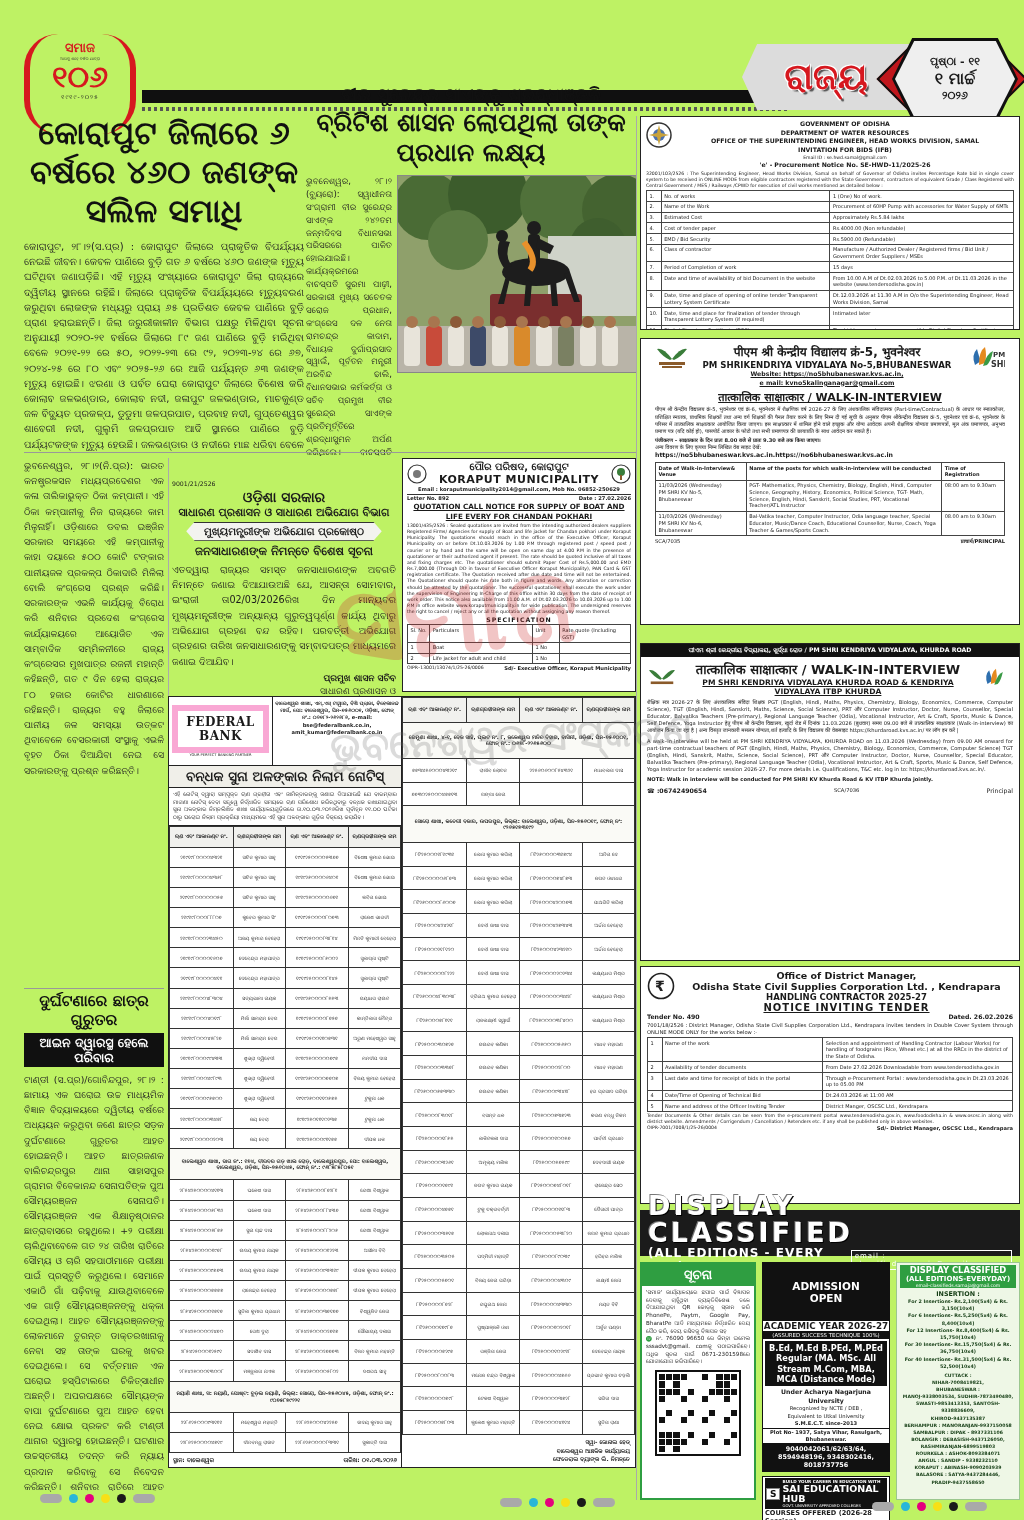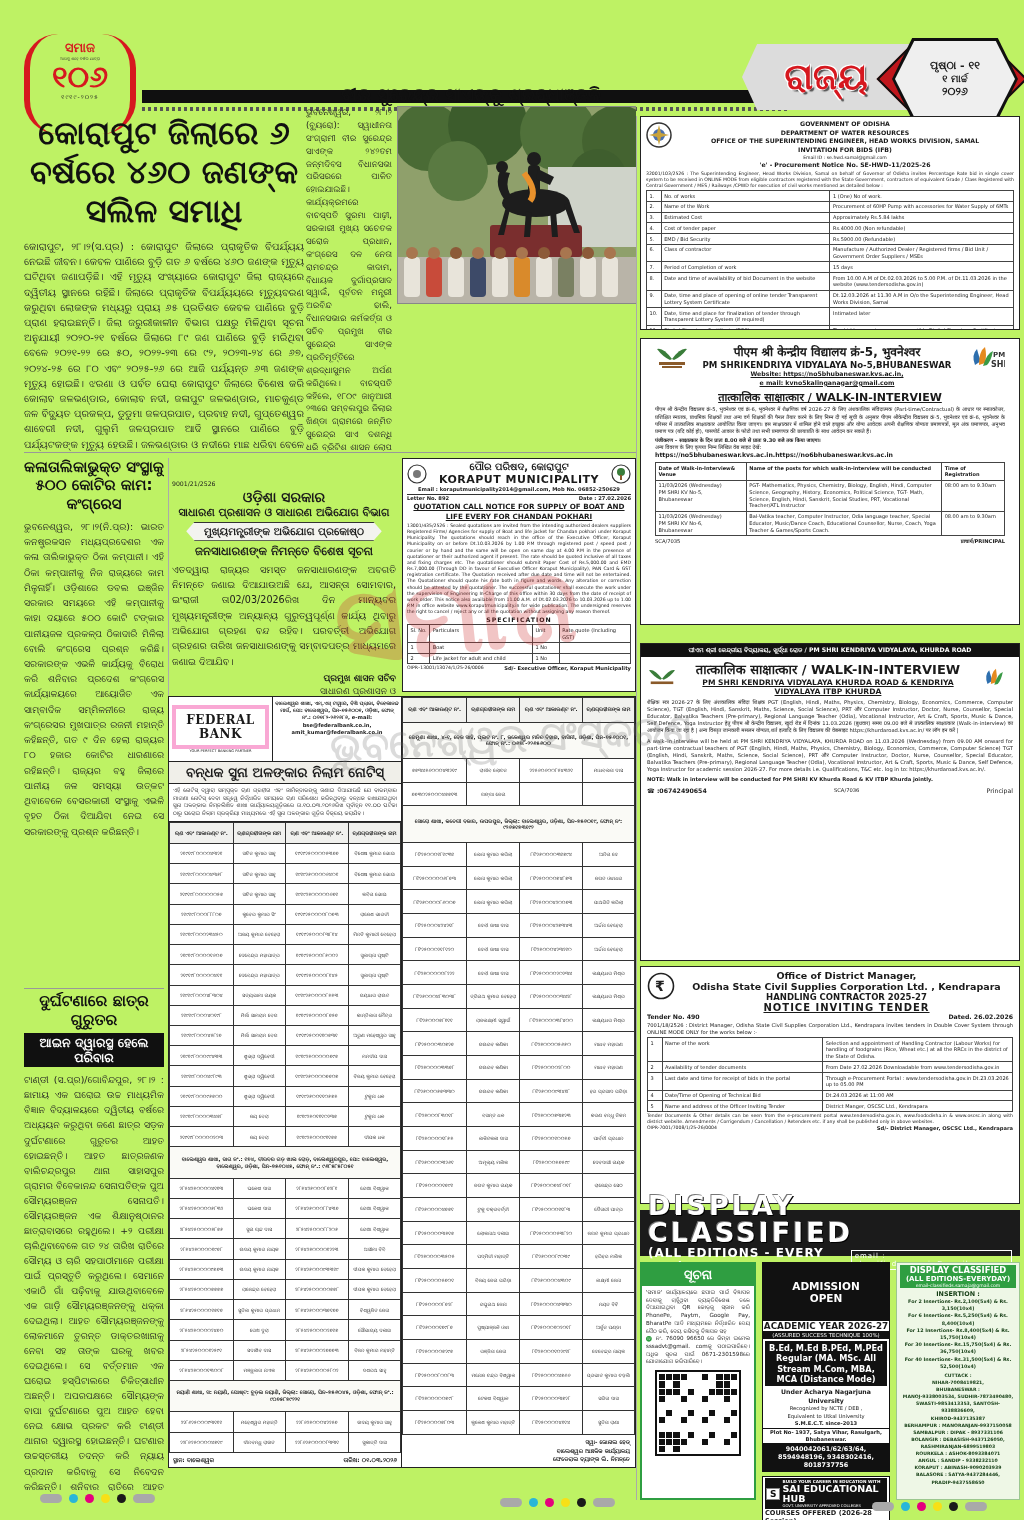--- a/index.html
+++ b/index.html
@@ -85,35 +85,36 @@
   <div class="abs" id="black-bar" style="left:142px;top:90px;width:648px;height:13px;"></div>
   <div class="abs" id="dot-rule" style="left:142px;top:107px;width:648px;height:4px;"></div>
   <div class="abs" id="rajya" style="left:742px;top:44px;width:168px;height:66px;">
     <span>ରାଜ୍ୟ</span>
   </div>
   <div class="abs wing" style="left:886px;top:56px;width:42px;height:42px;"></div>
   <div class="abs wing" style="left:972px;top:56px;width:42px;height:42px;"></div>
   <div class="abs" id="date-hex" style="left:892px;top:38px;width:126px;height:82px;">
     <div class="inner">
       <span style="font-size:11px;font-weight:bold;">ପୃଷ୍ଠା - ୧୧</span>
-      <span style="font-size:10px;font-weight:bold;">୧ ମାର୍ଚ୍ଚ</span>
+      <span style="font-size:16px;font-weight:bold;">୧ ମାର୍ଚ୍ଚ</span>
       <span style="font-size:11px;font-weight:bold;">୨୦୨୬</span>
     </div>
   </div>
 
   <div class="wm">ସମାଜ</div>
   <div class="wm2">ଭୁବନେଶ୍ୱର ସଂସ୍କରଣ</div>
 
   <div class="abs" style="left:24px;top:114px;width:280px;height:340px;overflow:hidden;">
     <div class="headline ctr" style="font-size:32px;margin-bottom:8px;">କୋରାପୁଟ ଜିଲାରେ ୬ ବର୍ଷରେ ୪୬୦ ଜଣଙ୍କ ସଲିଳ ସମାଧି</div>
     <div class="body-or jus">କୋରାପୁଟ, ୨୮।୨(ସ.ପ୍ର) : କୋରାପୁଟ ଜିଲାରେ ପ୍ରାକୃତିକ ବିପର୍ଯ୍ୟୟ ନେଇଛି ଜୀବନ। କେବଳ ପାଣିରେ ବୁଡ଼ି ଗତ ୬ ବର୍ଷରେ ୪୬୦ ଜଣଙ୍କ ମୃତ୍ୟୁ ଘଟିଥିବା ଜଣାପଡ଼ିଛି। ଏହି ମୃତ୍ୟୁ ସଂଖ୍ୟାରେ କୋରାପୁଟ ଜିଲା ରାଜ୍ୟରେ ଦ୍ୱିତୀୟ ସ୍ଥାନରେ ରହିଛି। ଜିଲାରେ ପ୍ରାକୃତିକ ବିପର୍ଯ୍ୟୟରେ ମୃତ୍ୟୁବରଣ କରୁଥିବା ଲୋକଙ୍କ ମଧ୍ୟରୁ ପ୍ରାୟ ୬୫ ପ୍ରତିଶତ କେବଳ ପାଣିରେ ବୁଡ଼ି ପ୍ରାଣ ହରାଇଛନ୍ତି। ଜିଲା ଜରୁରୀକାଳୀନ ବିଭାଗ ପକ୍ଷରୁ ମିଳିଥିବା ସୂଚନା ଅନୁଯାୟୀ ୨୦୨୦-୨୧ ବର୍ଷରେ ଜିଲାରେ ୮୯ ଜଣ ପାଣିରେ ବୁଡ଼ି ମରିଥିବା ବେଳେ ୨୦୨୧-୨୨ ରେ ୫୦, ୨୦୨୨-୨୩ ରେ ୯୨, ୨୦୨୩-୨୪ ରେ ୬୭, ୨୦୨୪-୨୫ ରେ ୮୦ ଏବଂ ୨୦୨୫-୨୬ ରେ ଆଜି ପର୍ଯ୍ୟନ୍ତ ୬୩ ଜଣଙ୍କ ମୃତ୍ୟୁ ହୋଇଛି। ଝରଣା ଓ ପର୍ବତ ଘେରା କୋରାପୁଟ ଜିଲାରେ ବିଶେଷ କରି କୋଲାବ ଜଳଭଣ୍ଡାର, କୋଲାବ ନଦୀ, ଜଳାପୁଟ ଜଳଭଣ୍ଡାର, ମାଚକୁଣ୍ଡ ଜଳ ବିଦ୍ୟୁତ ପ୍ରକଳ୍ପ, ଡୁଡୁମା ଜଳପ୍ରପାତ, ପ୍ରବାହ ନଦୀ, ଗୁପ୍ତେଶ୍ୱର ଶାବେରୀ ନଦୀ, ଗୁଲୁମି ଜଳପ୍ରପାତ ଆଦି ସ୍ଥାନରେ ପାଣିରେ ବୁଡ଼ି ପର୍ଯ୍ୟଟକଙ୍କ ମୃତ୍ୟୁ ହେଉଛି। ଜଳଭଣ୍ଡାର ଓ ନଦୀରେ ମାଛ ଧରିବା ବେଳେ ହେଉ ଅବା ଜଳଭଣ୍ଡାରରେ ଗୋଡ଼ ଖସି ପଡ଼ି ଅନେକ ଲୋକ ଅକାଳରେ ପ୍ରାଣ ହରାଉଛନ୍ତି।</div>
   </div>
 
   <div class="abs" style="left:306px;top:84px;width:330px;height:372px;overflow:hidden;">
     <div class="headline ctr" style="font-size:18px;">ବୀର ସୁରେନ୍ଦ୍ର ସାଏଙ୍କୁ ଶ୍ରଦ୍ଧାଞ୍ଜଳି</div>
+    <div class="headline ctr" style="font-size:25px;margin:2px 0 6px 0;">ବ୍ରିଟିଶ ଶାସନ ଲୋପଥିଲା ତାଙ୍କ ପ୍ରଧାନ ଲକ୍ଷ୍ୟ</div>
     <div style="display:flex;gap:5px;">
       <div class="small-or jus" style="width:86px;flex:none;font-size:8.6px;">ଭୁବନେଶ୍ୱର, ୨୮।୨ (ବ୍ୟୁରୋ): ସ୍ୱାଧୀନତା ସଂଗ୍ରାମୀ ବୀର ସୁରେନ୍ଦ୍ର ସାଏଙ୍କ ୨୪୨ତମ ଜନ୍ମଦିବସ ବିଧାନସଭା ପରିସରରେ ପାଳିତ ହୋଇଯାଇଛି। କାର୍ଯ୍ୟକ୍ରମରେ ବାଚସ୍ପତି ସୁରମା ପାଢ଼ୀ, ସରକାରୀ ମୁଖ୍ୟ ସଚେତକ ସରୋଜ ପ୍ରଧାନ, କଂଗ୍ରେସ ଦଳ ନେତା ରାମଚନ୍ଦ୍ର କାଦାମ, ବିଧାୟକ ଦୁର୍ଗାପ୍ରସାଦ ସ୍ୱାଇଁ, ପୂର୍ବତନ ମନ୍ତ୍ରୀ ଅରବିନ୍ଦ ଢାଲି, ବିଧାନସଭାର କର୍ମକର୍ତ୍ତା ଓ ସଚିବ ପ୍ରମୁଖ ବୀର ସୁରେନ୍ଦ୍ର ସାଏଙ୍କ ପ୍ରତିମୂର୍ତ୍ତିରେ ଶ୍ରଦ୍ଧାସୁମନ ଅର୍ପଣ କରିଥିଲେ। ବାଚସ୍ପତି କହିଲେ, ୧୮୦୯ ଜାନୁଆରୀ ୨୩ରେ ସମ୍ବଲପୁର ଜିଲାର ଖିଣ୍ଡା ଗ୍ରାମରେ ଜନ୍ମିତ ସୁରେନ୍ଦ୍ର ସାଏ ଦଶନ୍ଧି ଧରି ବ୍ରିଟିଶ ଶାସନ ଲୋପ କରିବା ତାଙ୍କର ପ୍ରଧାନ ଲକ୍ଷ୍ୟ ଥିଲା। ସୁରେନ୍ଦ୍ରଙ୍କ କୌଶଳପୂର୍ଣ୍ଣ ଗରିଲା ଯୁଦ୍ଧ, ରଣକଳା, ଦୃଢ଼ ମନୋବଳ, ଅସୀମ ଧୈର୍ଯ୍ୟ ଓ ସାହସ ନିକଟରେ ବ୍ରିଟିଶମାନେ ହାର ମାନିଥିଲେ।</div>
       <svg width="239" height="196" viewBox="0 0 239 196" style="flex:none;border:1px solid #888;">
         <rect width="239" height="196" fill="#8fa06b"></rect>
         <circle cx="30" cy="30" r="34" fill="#4a6b35"></circle>
           <circle cx="90" cy="18" r="40" fill="#3c5c2c"></circle>
         <circle cx="160" cy="26" r="38" fill="#50713a"></circle>
           <circle cx="220" cy="34" r="36" fill="#446330"></circle>
         <circle cx="60" cy="64" r="30" fill="#5a7a42"></circle>
           <circle cx="200" cy="70" r="28" fill="#3f5e2e"></circle>
@@ -154,21 +155,20 @@
             <circle cx="190" cy="146" r="6" fill="#8c5a38"></circle>
           <rect x="204" y="150" width="16" height="40" rx="4" fill="#e8e4da"></rect>
             <circle cx="212" cy="146" r="6" fill="#a8764f"></circle>
         </g>
       </svg>
     </div>
 
   </div>
 
   <div class="abs" style="left:24px;top:458px;width:140px;height:530px;overflow:hidden;">
-    <div class="headline ctr" style="font-size:15px;margin-bottom:6px;">କଳାତାଲିକାଭୁକ୍ତ ସଂସ୍ଥାକୁ ୫୦୦ କୋଟିର କାମ: କଂଗ୍ରେସ</div>
     <div class="body-or jus" style="font-size:9.4px;line-height:1.62;">ଭୁବନେଶ୍ୱର, ୨୮।୨(ନି.ପ୍ର): ଭାରତ କନଷ୍ଟ୍ରକସନ ମଧ୍ୟପ୍ରଦେଶର ଏକ କଳା ତାଲିକାଭୁକ୍ତ ଠିକା କମ୍ପାନୀ। ଏହି ଠିକା କମ୍ପାନୀକୁ ନିଜ ରାଜ୍ୟରେ କାମ ମିଳୁନାହିଁ। ଓଡ଼ିଶାରେ ଡବଲ ଇଞ୍ଜିନ ସରକାର ସମୟରେ ଏହି କମ୍ପାନୀକୁ କାହା ଦୟାରେ ୫୦୦ କୋଟି ଟଙ୍କାର ପାନୀୟଜଳ ପ୍ରକଳ୍ପ ଠିକାଦାରି ମିଳିଲା ବୋଲି କଂଗ୍ରେସ ପ୍ରଶ୍ନ କରିଛି। ସରକାରଙ୍କ ଏଭଳି କାର୍ଯ୍ୟକୁ ବିରୋଧ କରି ଶନିବାର ପ୍ରଦେଶ କଂଗ୍ରେସ କାର୍ଯ୍ୟାଳୟରେ ଆୟୋଜିତ ଏକ ସାମ୍ବାଦିକ ସମ୍ମିଳନୀରେ ରାଜ୍ୟ କଂଗ୍ରେସର ମୁଖପାତ୍ର ରଜନୀ ମହାନ୍ତି କହିଛନ୍ତି, ଗତ ୯ ଦିନ ହେଲା ରାଜ୍ୟର ୮୦ ହଜାର କୋଟିର ଧାରଣାରେ ରହିଛନ୍ତି। ରାଜ୍ୟର ବହୁ ଜିଲାରେ ପାନୀୟ ଜଳ ସମସ୍ୟା ଉତ୍କଟ ଥିବାବେଳେ ବେସରକାରୀ ସଂସ୍ଥାକୁ ଏଭଳି ବୃହତ ଠିକା ଦିଆଯିବା ନେଇ ସେ ସରକାରଙ୍କୁ ପ୍ରଶ୍ନ କରିଛନ୍ତି।</div>
   </div>
   <div class="abs" style="left:24px;top:992px;width:140px;height:500px;overflow:hidden;">
     <div class="headline ctr" style="font-size:15.5px;">ଦୁର୍ଘଟଣାରେ ଛାତ୍ର ଗୁରୁତର</div>
     <div class="headline ctr" style="font-size:12.5px;background:#101010;color:#fff;padding:2px 0;margin:3px 0 5px 0;">ଆଇନ ଦ୍ୱାରସ୍ଥ ହେଲେ ପରିବାର</div>
     <div class="body-or jus" style="font-size:9.4px;line-height:1.6;">ଟାଣ୍ଡୀ (ସ.ପ୍ର)/ଗୋବିନ୍ଦପୁର, ୨୮।୨ : ଛାମାୟ ଏକ ଘରୋଇ ଉଚ୍ଚ ମାଧ୍ୟମିକ ବିଜ୍ଞାନ ବିଦ୍ୟାଳୟରେ ଦ୍ୱିତୀୟ ବର୍ଷରେ ଅଧ୍ୟୟନ କରୁଥିବା ଜଣେ ଛାତ୍ର ସଡ଼କ ଦୁର୍ଘଟଣାରେ ଗୁରୁତର ଆହତ ହୋଇଛନ୍ତି। ଆହତ ଛାତ୍ରଜଣକ ବାଲିଚନ୍ଦ୍ରପୁର ଥାନା ସାହାସପୁର ଗ୍ରାମର ବିବେକାନନ୍ଦ ସେନାପତିଙ୍କ ପୁଅ ସୌମ୍ୟରଞ୍ଜନ ସେନାପତି। ସୌମ୍ୟରଞ୍ଜନ ଏକ ଶିକ୍ଷାନୁଷ୍ଠାନର ଛାତ୍ରାବାସରେ ରହୁଥିଲେ। +୨ ପରୀକ୍ଷା ଚାଲିଥିବାବେଳେ ଗତ ୨୪ ତାରିଖ ରାତିରେ ସୌମ୍ୟ ଓ ଚାରି ସହପାଠୀମାନେ ପରୀକ୍ଷା ପାଇଁ ପ୍ରସ୍ତୁତି କରୁଥିଲେ। ସେମାନେ ଏକାଠି ଗାଁ ପଢ଼ିବାକୁ ଯାଉଥିବାବେଳେ ଏକ ଗାଡ଼ି ସୌମ୍ୟରଞ୍ଜନଙ୍କୁ ଧକ୍କା ଦେଇଥିଲା। ଆହତ ସୌମ୍ୟରଞ୍ଜନଙ୍କୁ ଲୋକମାନେ ତୁରନ୍ତ ଡାକ୍ତରଖାନାକୁ ନେବା ସହ ତାଙ୍କ ଘରକୁ ଖବର ଦେଇଥିଲେ। ସେ ବର୍ତ୍ତମାନ ଏକ ଘରୋଇ ହସ୍ପିଟାଲରେ ଚିକିତ୍ସାଧୀନ ଅଛନ୍ତି। ଅପରପକ୍ଷରେ ସୌମ୍ୟଙ୍କ ବାପା ଦୁର୍ଘଟଣାରେ ପୁଅ ଆହତ ହେବା ନେଇ କ୍ଷୋଭ ପ୍ରକଟ କରି ଟାଣ୍ଡୀ ଥାନାର ଦ୍ୱାରସ୍ଥ ହୋଇଛନ୍ତି। ଘଟଣାର ଉଚ୍ଚସ୍ତରୀୟ ତଦନ୍ତ କରି ନ୍ୟାୟ ପ୍ରଦାନ କରିବାକୁ ସେ ନିବେଦନ କରିଛନ୍ତି। ଶନିବାର ରାତିରେ ଆହତ ଛାତ୍ରଙ୍କ ବାପା ଓ ଅନ୍ୟାୟ ପୁଲିସ ଉପସ୍ଥିତିରେ ସହପାଠୀମାନଙ୍କ ଠାରୁ ଘଟଣା ସମ୍ପର୍କରେ ପଚାରି ବୁଝିଥିଲେ। ଏନେଇ ତଦନ୍ତ ଜାରି ରହିଥିବା ଆଇଆଇସି ବିକାଶ ଯୋଚ କହିଛନ୍ତି।</div>
   </div>
   <div class="vrule" style="left:168px;top:458px;height:1010px;"></div>
   <div class="vrule" style="left:636px;top:116px;height:1384px;"></div>
   <div class="hrule" style="left:24px;top:452px;width:612px;"></div>
@@ -676,21 +676,21 @@
     <div style="display:flex;justify-content:space-between;margin-top:1px;">
       <span class="t4">OIPR–13001/13074/1/25-26/0006</span>
       <span class="t5 b">Sd/- Executive Officer, Koraput Municipality</span>
     </div>
   </div>
 
   <div class="abs" style="left:168px;top:696px;width:468px;height:772px;border:1.5px solid #222;box-sizing:border-box;display:flex;background:#fff;">
     <div class="bk-col" style="width:234px;border-right:1px solid #222;">
       <div style="display:flex;border-bottom:1px solid #222;">
         <div style="border-right:1px solid #222;width:104px;box-sizing:border-box;padding:8px 3px;text-align:center;">
-          <div class="b" style="font-size:12px;font-family:'DejaVu Serif',serif;letter-spacing:.5px;border:4px solid #f9a8d4;padding:4px 1px;">FEDERAL BANK</div>
+          <div class="b" style="font-size:12px;font-family:'DejaVu Serif',serif;letter-spacing:.5px;border:6px solid #f9a8d4;padding:4px 1px;">FEDERAL BANK</div>
           <div style="font-size:3.6px;">YOUR PERFECT BANKING PARTNER</div>
         </div>
         <div class="t5 ctr" style="flex:1;padding:3px 2px;font-weight:bold;">ବାଲେଶ୍ୱର ଶାଖା, ଏମ୍.ଏସ୍ ଟାୱାର, ବିଶି ପ୍ଲାଜା, ବିବେକାନନ୍ଦ ମାର୍ଗ, ପୋ: ବାଲେଶ୍ୱର, ପିନ-୭୫୬୦୦୧, ଓଡ଼ିଶା, ଫୋନ୍ ନଂ.: ୦୬୭୮୨-୨୬୨୬୮୬, e-mail: bse@federalbank.co.in, amit_kumar@federalbank.co.in</div>
       </div>
       <div class="ctr b" style="font-size:13.5px;background:#f0efe9;border-bottom:1px solid #222;padding:2px 0;">ବନ୍ଧକ ସୁନା ଅଳଙ୍କାର ନିଲାମ ନୋଟିସ୍</div>
       <div class="t5 jus" style="padding:3px 4px;font-size:5.6px;border-bottom:1px solid #222;">ଏହି ନୋଟିସ୍ ଦ୍ୱାରା ସମ୍ପୃକ୍ତ ଋଣ ଗ୍ରହୀତା ଏବଂ ଜାମିନ୍‌ଦାରଙ୍କୁ ଜଣାଇ ଦିଆଯାଉଛି ଯେ ବାରମ୍ବାର ମାଗଣା ନୋଟିସ୍ ଦେବା ସତ୍ତ୍ୱେ ନିର୍ଦ୍ଧାରିତ ସମୟରେ ଋଣ ପରିଶୋଧ କରିନଥିବାରୁ ବନ୍ଧକ ରଖାଯାଇଥିବା ସୁନା ଅଳଙ୍କାର ନିମ୍ନଲିଖିତ ଶାଖା କାର୍ଯ୍ୟାଳୟଗୁଡ଼ିକରେ ତା.୧୦.୦୩.୨୦୨୬ରିଖ ପୂର୍ବାହ୍ନ ୧୧.୦୦ ଘଟିକା ଠାରୁ ଘରୋଇ ନିଲାମ ପ୍ରକ୍ରିୟା ମାଧ୍ୟମରେ ଏହି ସୁନା ଅଳଙ୍କାର ଗୁଡ଼ିକ ବିକ୍ରୟ କରାଯିବ।</div>
       <table class="bk" style="flex:1;">
           <tbody id="bk-left">
             <tr class="hd">
               <td>ଋଣ ଏବଂ ଆକାଉଣ୍ଟ ନଂ.</td>

